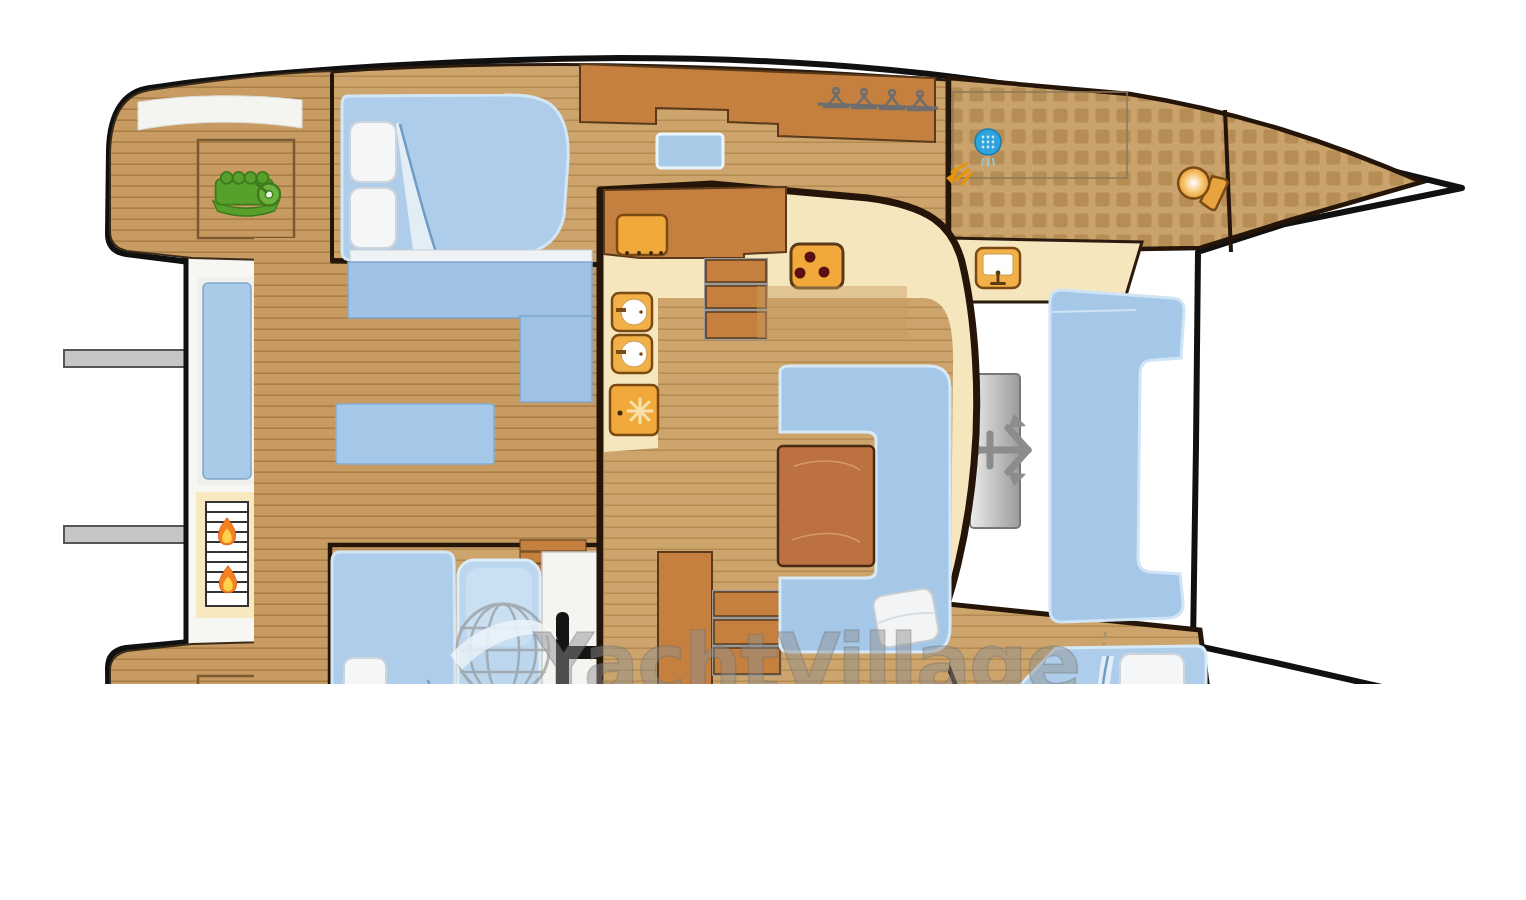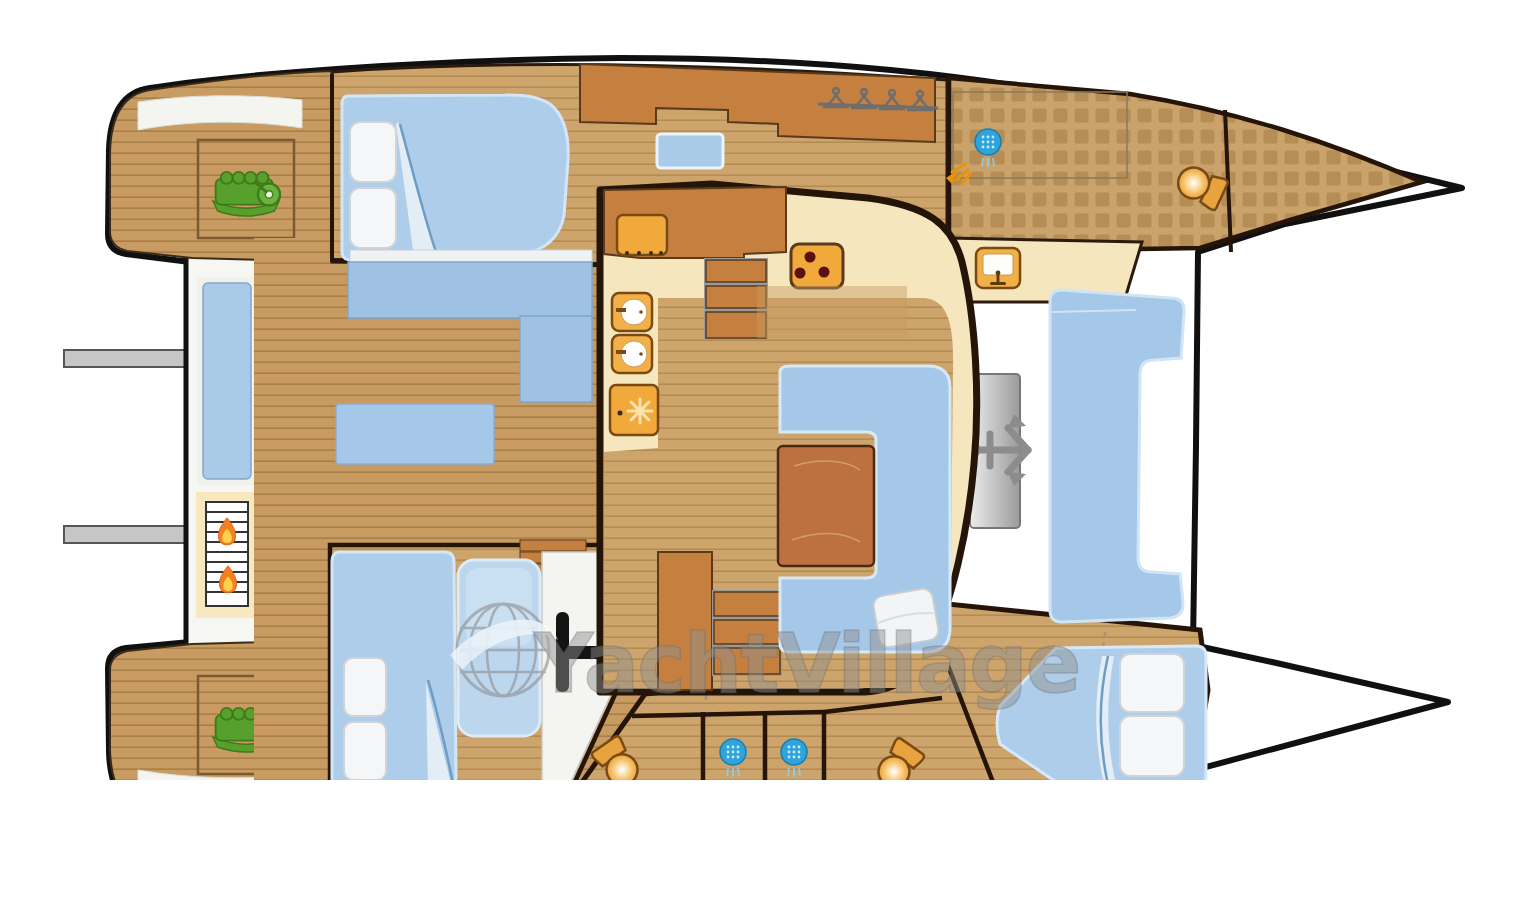--- a/index.html
+++ b/index.html
@@ -1,16 +1,16 @@
 <!DOCTYPE html>
 <html><head>
 <meta charset="utf-8">
 <style>
   html,body{margin:0;padding:0;background:#ffffff;}
-  #stage{position:relative;width:1526px;height:780px;background:#ffffff;overflow:hidden;
+  #stage{position:relative;width:1526px;height:684px;background:#ffffff;overflow:hidden;
          font-family:"DejaVu Sans", sans-serif;}
   svg{display:block;}
   .wm-text{font-family:"DejaVu Sans", sans-serif;font-weight:700;letter-spacing:-2px;}
 </style>
 </head>
 <body>
 
 <div id="stage">
 <svg width="1526" height="900" viewBox="0 0 1526 900">
   <defs>

